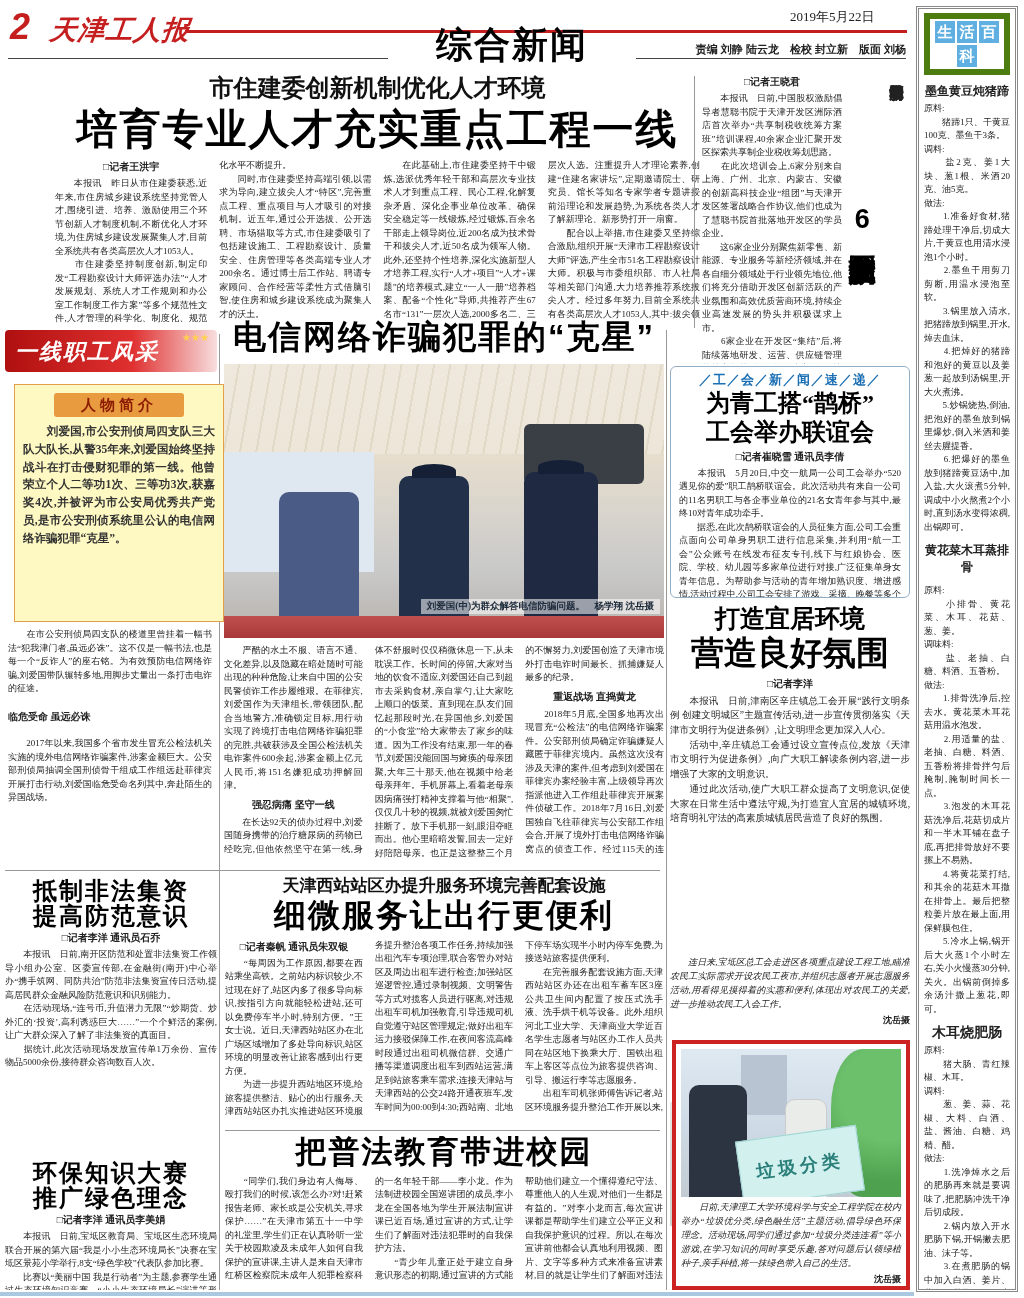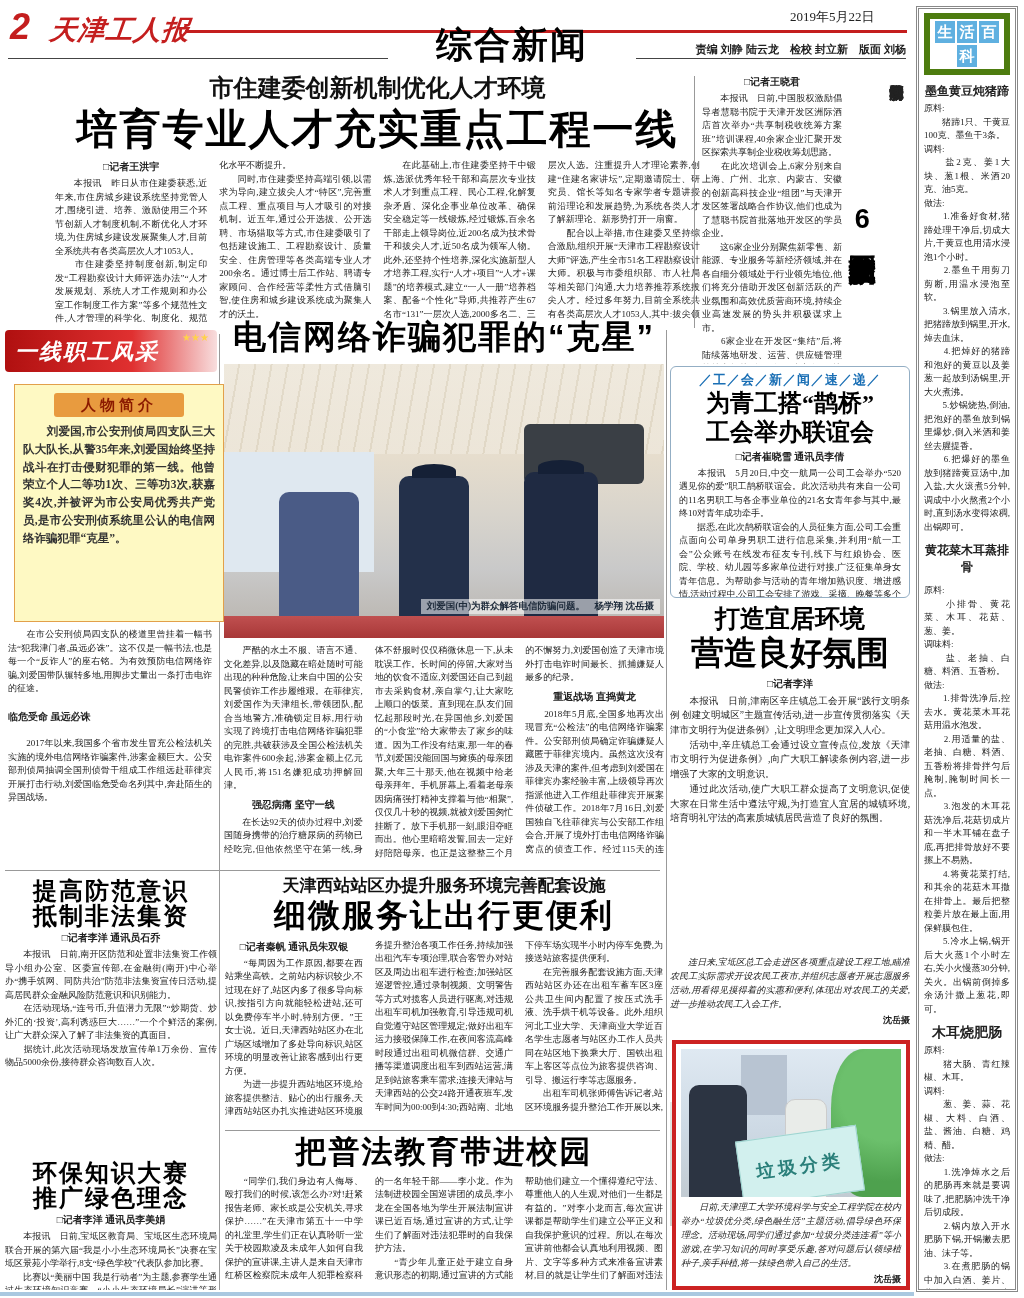--- a/index.html
+++ b/index.html
@@ -146,22 +146,22 @@
       <div class="abs fig" style="left:104px;top:50px;width:40px;height:98px;background:#e9ece9;border:1px solid #ccc;"></div>
       <div class="abs" style="left:58px;top:84px;width:120px;height:64px;background:#d2f0ee;border:1px solid #9fd4d0;transform:rotate(-8deg);text-align:center;">
         <span style="font-size:18px;font-weight:bold;color:#2a7f7a;letter-spacing:4px;line-height:64px;font-family:'Liberation Sans',sans-serif;">垃圾分类</span>
       </div>
     </div>
     <p class="cap" style="margin:4px 0 0 0;font-style:italic;">　　日前,天津理工大学环境科学与安全工程学院在校内举办“垃圾优分类,绿色融生活”主题活动,倡导绿色环保理念。活动现场,同学们通过参加“垃圾分类连连看”等小游戏,在学习知识的同时享受乐趣,答对问题后认领绿植种子,亲手种植,将一抹绿色带入自己的生活。</p>
     <div class="sig" style="font-size:9px;">沈岳摄</div>
   </div>
 
   <div class="abs" style="left:5px;top:878px;width:212px;height:244px;overflow:hidden;">
+    <div class="bighead" style="font-size:24px;">抵制非法集资</div>
     <div class="bighead" style="font-size:24px;">提高防范意识</div>
-    <div class="bighead" style="font-size:24px;">抵制非法集资</div>
     <div class="byline" style="font-size:10px;margin-top:3px;">□记者李洋 通讯员石乔</div>
     <p class="bt" style="font-size:9px;line-height:1.5;">　　本报讯　日前,南开区防范和处置非法集资工作领导小组办公室、区委宣传部,在金融街(南开)中心举办“携手筑网、同防共治”防范非法集资宣传日活动,提高居民群众金融风险防范意识和识别能力。
 　　在活动现场,“连号币,升值潜力无限”“炒期货、炒外汇的‘投资’,高利诱惑巨大……”一个个鲜活的案例,让广大群众深入了解了非法集资的真面目。
 　　据统计,此次活动现场发放宣传单1万余份、宣传物品5000余份,接待群众咨询数百人次。</p>
   </div>
 
   <div class="abs" style="left:5px;top:1124px;width:212px;height:166px;overflow:hidden;">
     <div class="bighead" style="font-size:24px;margin-top:36px;">环保知识大赛</div>
     <div class="bighead" style="font-size:24px;">推广绿色理念</div>
     <div class="byline" style="font-size:10px;margin-top:3px;">□记者李洋 通讯员李美娟</div>

